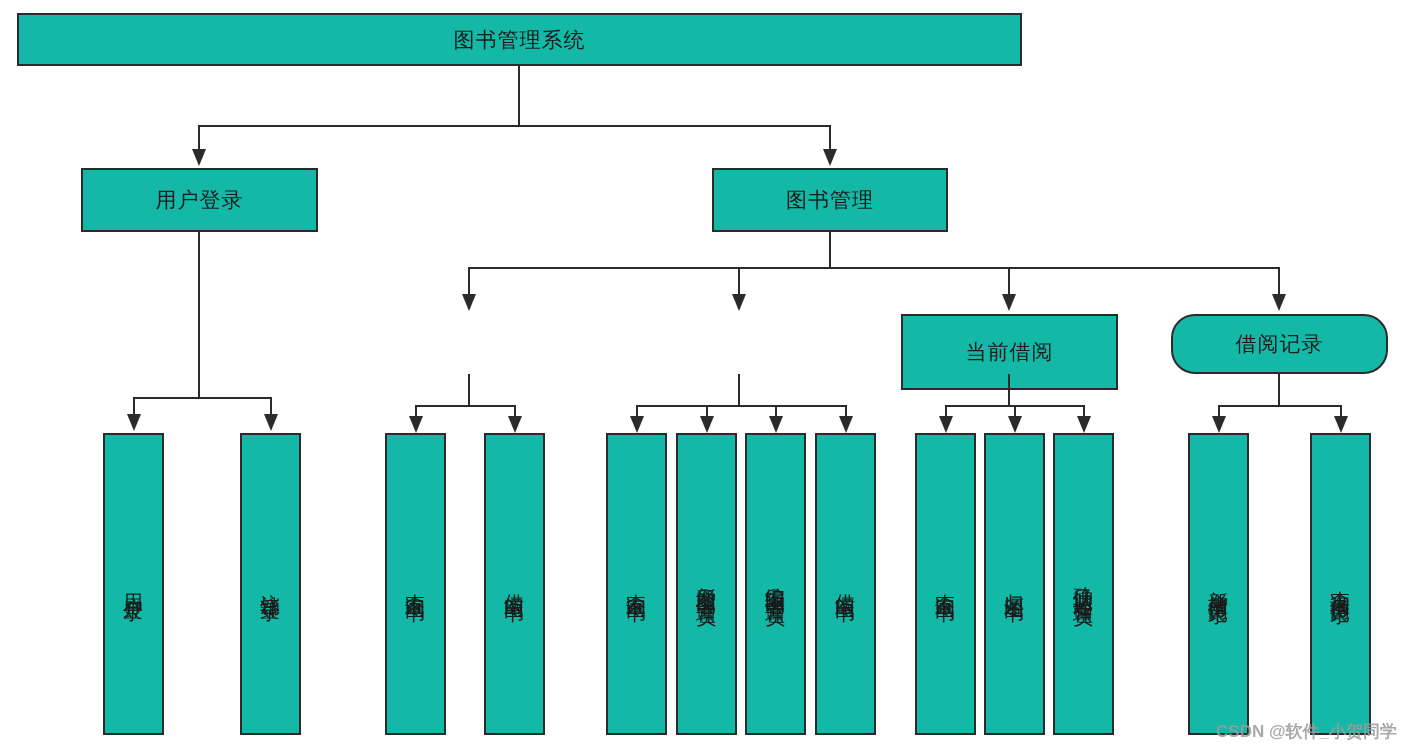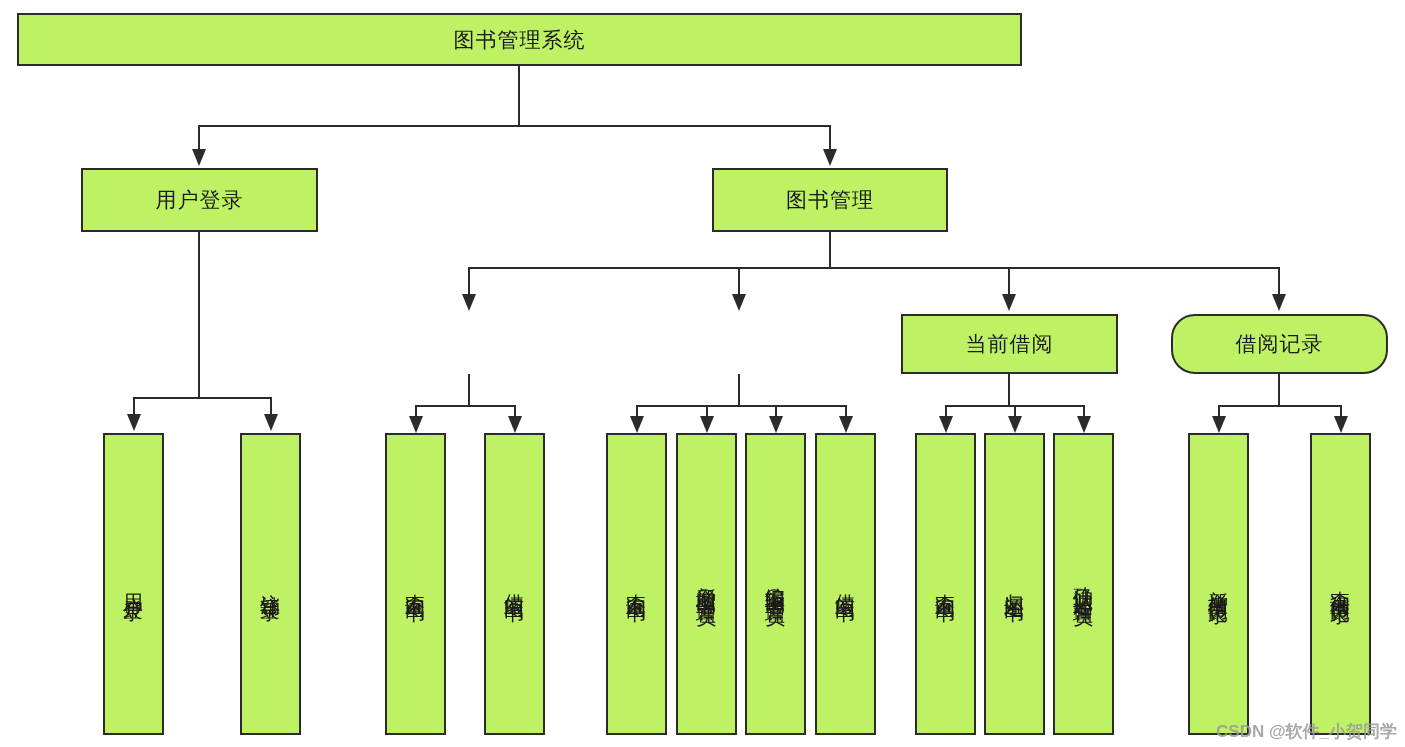--- a/index.html
+++ b/index.html
@@ -14,21 +14,21 @@
     background: #ffffff;
     font-family: "Liberation Sans", "DejaVu Sans", sans-serif;
     overflow: hidden;
   }
 
   
   .node {
     position: absolute;
     box-sizing: border-box;
     border: 2px solid #2b2b2b;
-    background: #bef264;
+    background: #14b8a6;
     display: flex;
     align-items: center;
     justify-content: center;
     color: #1a1a1a;
   }
   .node.h {           
     font-size: 21px;
     letter-spacing: 1px;
   }
   .node.v {           
@@ -113,21 +113,21 @@
 
   <div class="ln v" style="left:738px; top:267px; height:28px;"></div>
   <div class="arrow" style="left:732px; top:294px;"></div>
 
   <div class="ln v" style="left:1008px; top:267px; height:28px;"></div>
   <div class="arrow" style="left:1002px; top:294px;"></div>
 
   <div class="ln v" style="left:1278px; top:267px; height:28px;"></div>
   <div class="arrow" style="left:1272px; top:294px;"></div>
 
-  <div class="node h" style="left:901px; top:314px; width:217px; height:60px;">
+  <div class="node h" style="left:901px; top:314px; width:217px; height:76px;">
     <span>当前借阅</span>
   </div>
   <div class="node h" style="left:1171px; top:314px; width:217px; height:60px;border-radius:24px;">
     <span>借阅记录</span>
   </div>
 
   <div class="ln v" style="left:468px; top:374px; height:33px;"></div>
   <div class="ln h" style="left:415px; top:405px; width:100px;"></div>
   <div class="ln v" style="left:415px; top:405px; height:12px;"></div>
   <div class="arrow" style="left:409px; top:416px;"></div>

